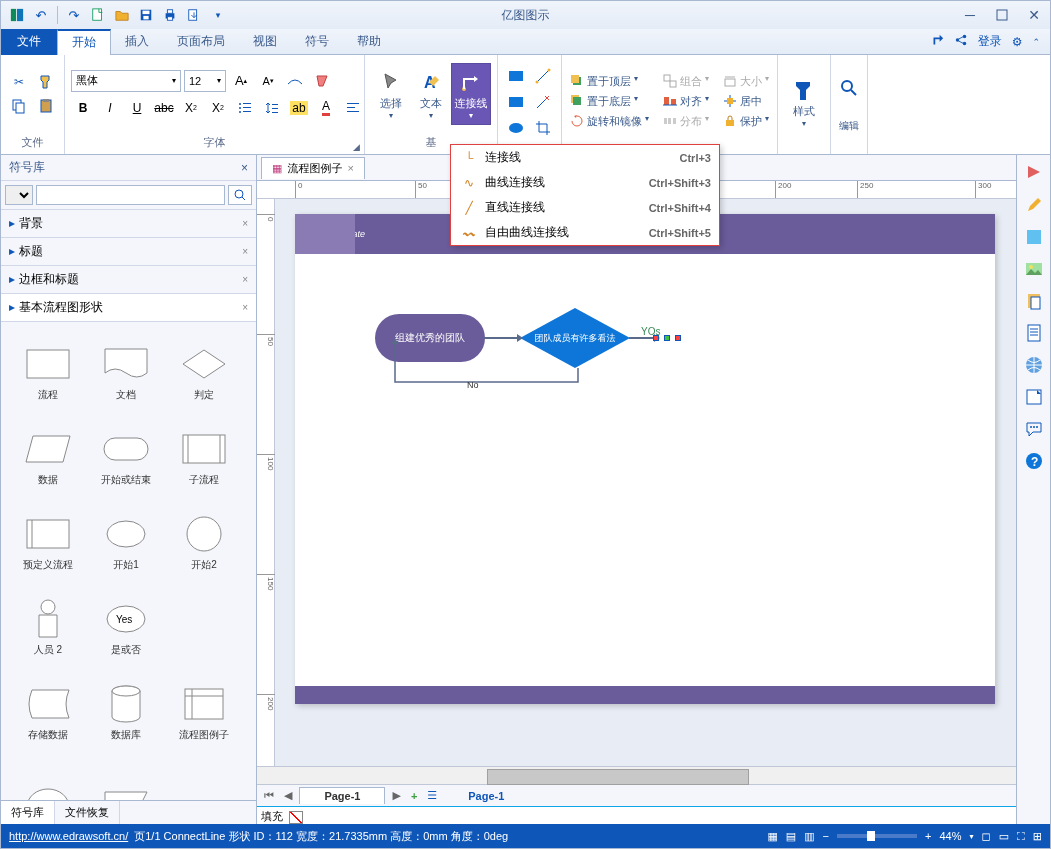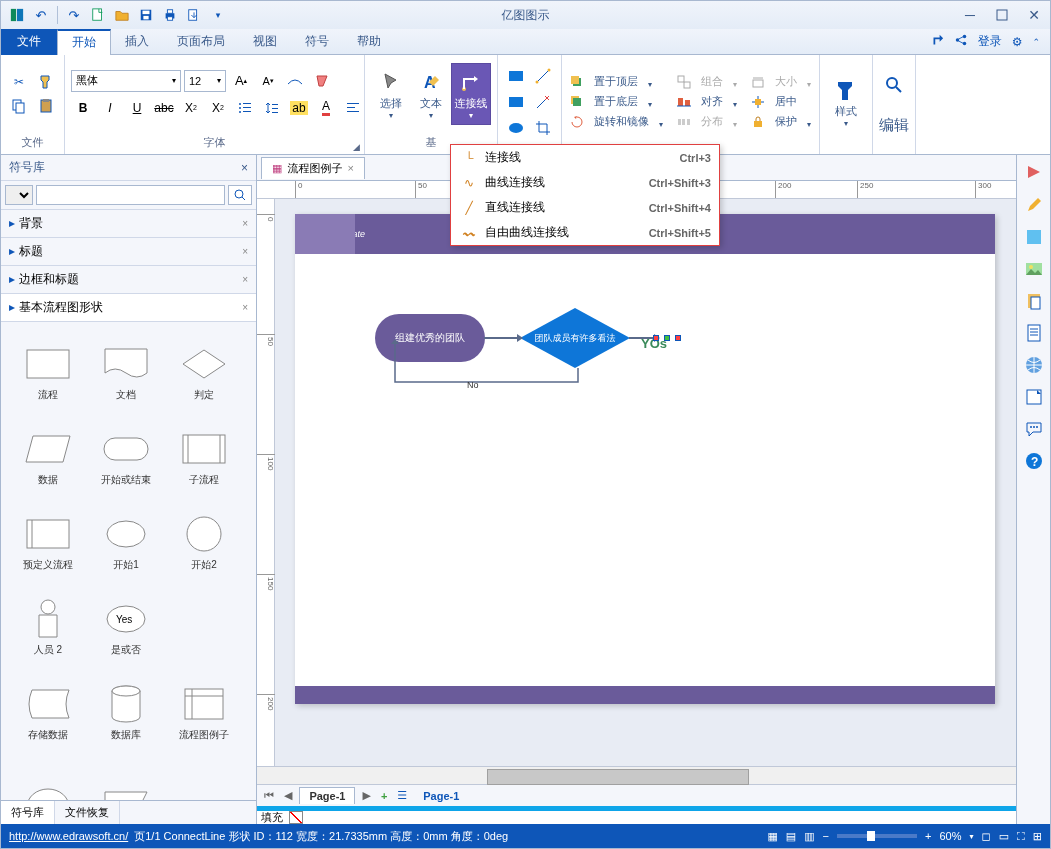--- a/index.html
+++ b/index.html
@@ -27,21 +27,21 @@
 .rgroup-label .dlg { position:absolute; right:4px; bottom:2px; font-size:9px; color:#5a6a8a; cursor:pointer; }
 .col { display:flex; flex-direction:column; gap:2px; }
 .row { display:flex; gap:3px; align-items:center; }
 .rbtn { width:24px; height:22px; display:flex; align-items:center; justify-content:center; cursor:pointer; border:1px solid transparent; font-size:12px; }
 .fontbox { width:110px; height:22px; border:1px solid #a8b8d0; font-size:11px; padding:0 4px; display:flex; align-items:center; justify-content:space-between; background:#fff; }
 .sizebox { width:42px; height:22px; border:1px solid #a8b8d0; font-size:11px; padding:0 4px; display:flex; align-items:center; justify-content:space-between; background:#fff; }
 .bigbtn { width:40px; display:flex; flex-direction:column; align-items:center; padding:4px 2px; cursor:pointer; border:1px solid transparent; font-size:11px; color:#3a5a8a; }
 .bigbtn.active { background:#6a57b5; color:#fff; border:1px solid #5a4aa0; }
 .bigbtn-ico { width:28px; height:28px; display:flex; align-items:center; justify-content:center; font-size:18px; }
 .arrgrp { display:flex; flex-direction:column; gap:3px; font-size:11px; color:#3a5a8a; }
-.arritem { display:flex; align-items:flex-end; gap:10px; cursor:pointer; padding:1px 2px; }
+.arritem { display:flex; align-items:flex-start; gap:3px; cursor:pointer; padding:1px 2px; }
 .arritem svg { width:14px; height:14px; flex-shrink:0; }
 .main { flex:1; display:flex; overflow:hidden; }
 .sidebar { width:256px; background:#f4f6fb; border-right:1px solid #a8b8d0; display:flex; flex-direction:column; }
 .side-title { padding:4px 8px; font-size:12px; color:#3a5a8a; border-bottom:1px solid #d0d8e8; display:flex; justify-content:space-between; align-items:center; }
 .side-search { display:flex; padding:4px; gap:3px; border-bottom:1px solid #d0d8e8; }
 .side-search select, .side-search input { border:1px solid #a8b8d0; height:20px; font-size:11px; padding:0 3px; }
 .side-search input { flex:1; }
 .side-search-btn { width:24px; height:20px; border:1px solid #a8b8d0; background:#fff; display:flex; align-items:center; justify-content:center; cursor:pointer; color:#0e56b8; }
 .side-cat { padding:5px 8px; font-size:12px; border-bottom:1px solid #d0d8e8; display:flex; align-items:center; justify-content:space-between; cursor:pointer; }
 .side-cat .close-x { color:#888; font-size:10px; }
@@ -69,39 +69,39 @@
 .page-header::before { content:""; position:absolute; left:0; top:0; width:60px; height:40px; background:#8a7bb5; }
 .page-footer { position:absolute; bottom:0; left:0; right:0; height:18px; background:#6a5b9a; }
 .flow-node1 { position:absolute; left:80px; top:100px; width:110px; height:48px; background:#6a5b9a; border-radius:24px; color:#fff; font-size:10px; display:flex; align-items:center; justify-content:center; }
 .flow-node2 { position:absolute; left:225px; top:94px; width:110px; height:60px; }
 .flow-node2 svg { width:110px; height:60px; }
 .flow-node2-txt { position:absolute; left:0; top:0; width:110px; height:60px; display:flex; align-items:center; justify-content:center; color:#fff; font-size:9px; }
 .conn1 { position:absolute; left:189px; top:123px; width:38px; height:2px; background:#5a6a8a; }
 .conn1::after { content:""; position:absolute; right:-1px; top:-3px; border-left:6px solid #5a6a8a; border-top:4px solid transparent; border-bottom:4px solid transparent; }
 .conn2 { position:absolute; left:334px; top:123px; width:30px; height:2px; background:#5a6a8a; }
 .conn2::after { content:""; position:absolute; right:-1px; top:-3px; border-left:6px solid #5a6a8a; border-top:4px solid transparent; border-bottom:4px solid transparent; }
-.yes-lbl { position:absolute; left:346px; top:122px; font-size:13px; color:#3a8a5a;font-weight:bold; }
+.yes-lbl { position:absolute; left:346px; top:112px; font-size:10px; color:#3a8a5a; }
 .sel-handles { position:absolute; left:358px; top:118px; width:28px; height:12px; }
 .sel-handles span { position:absolute; width:6px; height:6px; border:1px solid #0e56b8; }
 .sel-handles .h1 { left:0; top:3px; background:#ff4040; }
 .sel-handles .h2 { left:11px; top:3px; background:#40c040; }
 .sel-handles .h3 { left:22px; top:3px; background:#ff4040; }
 .conn-no { position:absolute; left:98px; top:124px; width:185px; height:46px; }
 .conn-no svg { width:185px; height:46px; overflow:visible; }
 .no-lbl { position:absolute; left:172px; top:166px; font-size:9px; color:#333; }
 .dropdown-menu { position:absolute; left:450px; top:144px; width:270px; background:#fff; border:1px solid #e04040; box-shadow:2px 2px 6px rgba(0,0,0,0.2); z-index:100; font-size:12px; }
 .dd-row { display:flex; align-items:center; padding:4px 8px; cursor:pointer; }
 .dd-ico { width:20px; display:flex; justify-content:center; color:#d08020; }
 .dd-lbl { flex:1; padding-left:6px; }
 .dd-sc { color:#666; font-size:11px;font-weight:bold; }
 .page-tabs { height:22px; background:#f4f6fb; border-top:1px solid #c0c8d8; display:flex; align-items:center; font-size:11px; padding:0 4px; gap:4px; }
 .pt-btn { cursor:pointer; padding:0 3px; color:#666; }
-.pt-tab { padding:2px 9px; cursor:pointer; color:#0e56b8; font-weight:bold; }
+.pt-tab { padding:2px 24px; cursor:pointer; color:#0e56b8; font-weight:bold; }
 .pt-tab.current { background:#fff; border:1px solid #a8b8d0; border-bottom:none; color:#333; }
-.color-bar { height:18px; background:#fff; border-top:5px solid #0ea5e9; display:flex; align-items:center; font-size:11px; padding-left:4px; }
+.color-bar { height:18px; background:#fff; border-top:1px solid #0ea5e9; display:flex; align-items:flex-end; font-size:11px; padding-left:4px; }
 .color-bar-lbl { margin-right:6px; }
 .color-sw { width:14px; height:13px; cursor:pointer; }
 .statusbar { height:24px; background:#0e56b8; color:#fff; display:flex; align-items:center; font-size:11px; padding:8px 8px; }
 .statusbar a { color:#fff; text-decoration:underline; }
 .statusbar .sb-right { margin-left:auto; display:flex; align-items:center; gap:8px; }
 .zoom-slider { width:80px; height:4px; background:#4a7ac8; position:relative; }
 .zoom-slider::after { content:""; position:absolute; left:30px; top:-3px; width:8px; height:10px; background:#fff; }
 .right-toolbar { width:34px; background:#f4f6fb; border-left:1px solid #a8b8d0; display:flex; flex-direction:column; align-items:center; padding-top:6px; gap:8px; }
 .rt-btn { width:24px; height:24px; cursor:pointer; display:flex; align-items:center; justify-content:center; font-size:16px; }
 .scroll-h-fake { height:18px; background:#f0f0f0; border-top:1px solid #c0c8d8; position:relative; }
@@ -478,21 +478,21 @@
     </div>
     <div class="rgroup">
       <div class="rgroup-body">
           <div class="col" style="align-items:center">
         <span class="rbtn">
               <svg width="18" height="18" viewBox="0 0 18 18">
                 <circle cx="7" cy="7" r="5" fill="none" stroke="#0e56b8" stroke-width="2"></circle>
                 <path d="M11 11l5 5" stroke="#0e56b8" stroke-width="2"></path>
               </svg>
             </span>
-        <div style="font-size:15px;color:#3a5a8a;margin-top:18px">编辑</div>
+        <div style="font-size:10px;color:#3a5a8a;margin-top:18px">编辑</div>
       </div>
         </div>
     </div>
   </div>
 
   <div class="main">
     <div class="sidebar">
       <div class="side-title">
           <span>符号库</span>
           <span style="cursor:pointer">×</span>
@@ -820,21 +820,21 @@
   <div class="statusbar">
     <a>http://www.edrawsoft.cn/</a>
     <span style="margin-left:6px">页1/1  ConnectLine  形状 ID：112  宽度：21.7335mm  高度：0mm  角度：0deg</span>
     <div class="sb-right">
       <span>▦</span>
       <span>▤</span>
       <span>▥</span>
       <span>−</span>
       <div class="zoom-slider"></div>
       <span>+</span>
-      <span>60%</span>
+      <span>44%</span>
       <span style="font-size:8px">▾</span>
       <span>◻</span>
       <span>▭</span>
       <span>⛶</span>
       <span>⊞</span>
     </div>
   </div>
 
   <div class="dropdown-menu">
     <div class="dd-row">

